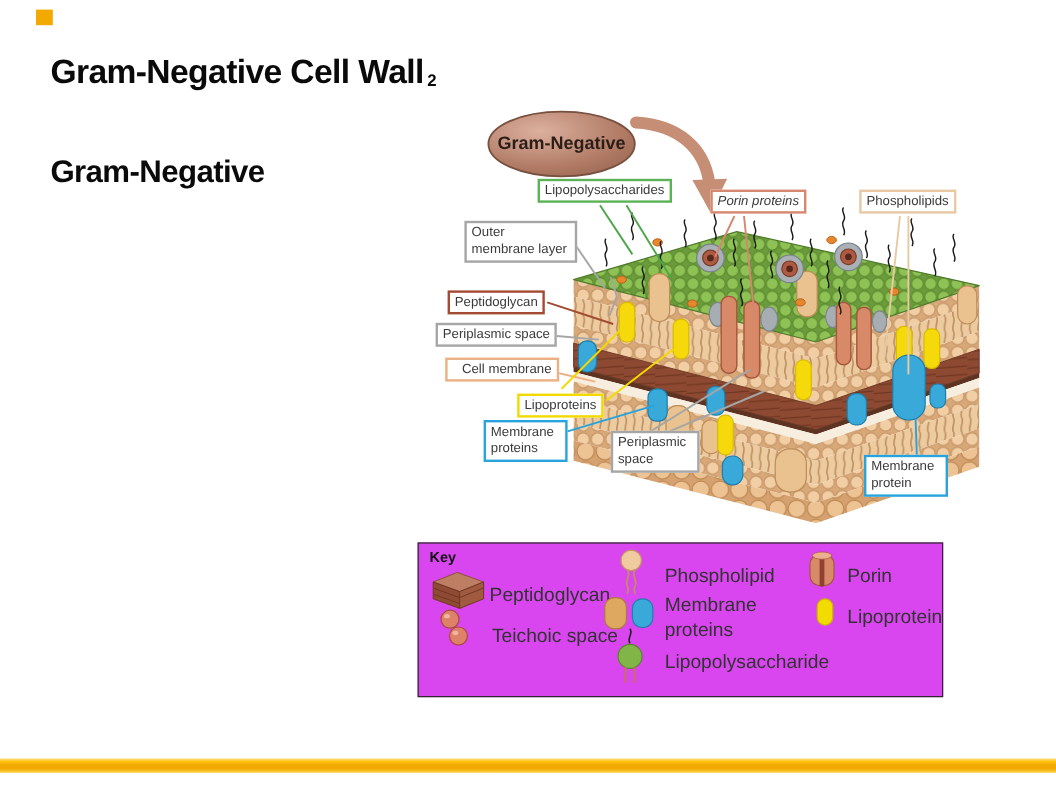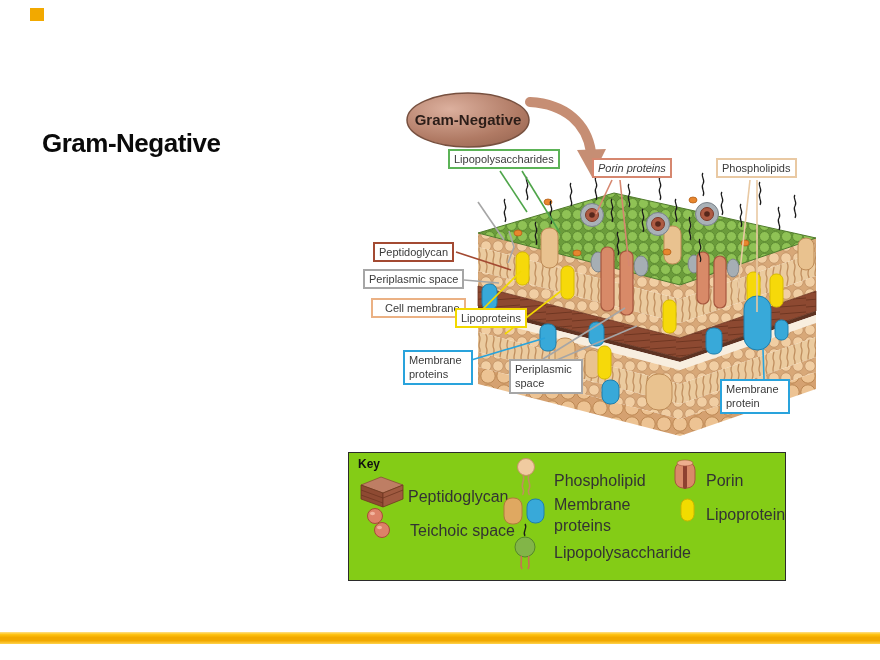--- a/index.html
+++ b/index.html
@@ -12,45 +12,46 @@
   .oval-text{position:absolute;left:408px;top:111px;width:120px;text-align:center;font-size:15px;font-weight:bold;color:#2b1d18;}
   .callout{position:absolute;background:#fff;border:2px solid #999;padding:1px 4px;font-size:11px;color:#3a3a3a;line-height:1.3;white-space:nowrap;}
   .callout.wrap{white-space:normal;}
   #co-lps{left:448px;top:149px;border-color:#5CB357;}
   #co-porin{left:592px;top:158px;border-color:#D6876F;font-style:italic;}
   #co-phos{left:716px;top:158px;border-color:#E9C9A3;}
   #co-oml{left:387px;top:184px;border-color:#A6A6A6;width:82px;}
   #co-pep{left:373px;top:242px;border-color:#A34A32;}
   #co-peri1{left:363px;top:269px;border-color:#A6A6A6;}
   #co-cm{left:371px;top:298px;border-color:#EBB184;padding-left:12px;}
-  #co-lip{left:431px;top:308px;border-color:#F2D900;margin-left:24px;}
+  #co-lip{left:431px;top:328px;border-color:#F2D900;}
   #co-mp1{left:403px;top:350px;border-color:#29A3DC;width:58px;}
   #co-peri2{left:509px;top:359px;border-color:#A6A6A6;width:62px;}
   #co-mp2{left:720px;top:379px;border-color:#29A3DC;width:58px;}
-  .key-box{position:absolute;left:348px;top:452px;width:436px;height:127px;border:1px solid #2b2b2b;background:#84cc16;}
+  .key-box{position:absolute;left:348px;top:452px;width:436px;height:127px;border:1px solid #2b2b2b;background:#d946ef;}
   .key-title{position:absolute;left:9px;top:4px;font-size:12px;font-weight:bold;color:#111;}
   .key-label{position:absolute;font-size:16px;color:#333;line-height:1.3;}
   .key-icon{position:absolute;}
   #kl-pep{left:59px;top:34px;}  #ki-pep{left:10px;top:22px;}
   #kl-tei{left:61px;top:68px;}  #ki-tei{left:16px;top:54px;}
   #kl-pho{left:205px;top:18px;} #ki-pho{left:164px;top:5px;}
   #kl-mem{left:205px;top:42px;width:78px;} #ki-mem{left:153px;top:42px;}
   #kl-lps{left:205px;top:90px;} #ki-lps{left:161px;top:70px;}
   #kl-por{left:357px;top:18px;} #ki-por{left:325px;top:5px;}
   #kl-lip{left:357px;top:52px;} #ki-lip{left:330px;top:44px;}
   .bottom-bar{position:absolute;left:0;top:632px;width:880px;height:12px;
     background:linear-gradient(to bottom,#FFE08A 0%,#FFC20E 22%,#F2A900 45%,#F2A900 72%,#FFD34D 100%);}
 </style>
 </head>
 <body>
 
 <div class="slide">
 
   <div class="corner-square"></div>
 
+  <h1 class="title"><span>Gram-Negative Cell Wall</span><span class="num">2</span></h1>
 
   <h2 class="subtitle">Gram-Negative</h2>
 
   <svg class="diagram-svg" width="880" height="660" viewBox="0 0 880 660">
     <defs>
       <radialGradient id="ovalGrad" cx="0.35" cy="0.3" r="0.95">
         <stop offset="0" stop-color="#DCB09E"></stop>
           <stop offset="0.6" stop-color="#B07A64"></stop>
           <stop offset="1" stop-color="#91604C"></stop>
       </radialGradient>
@@ -212,20 +213,21 @@
         <path d="M552,362 L637,326" stroke="#A6A6A6"></path>
       <path d="M764,379 L763,349" stroke="#29A3DC"></path>
     </g>
   </svg>
 
   <div class="oval-text">Gram-Negative</div>
 
   <div class="callout" id="co-lps">Lipopolysaccharides</div>
   <div class="callout" id="co-porin">Porin proteins</div>
   <div class="callout" id="co-phos">Phospholipids</div>
+  <div class="callout wrap" id="co-oml">Outer membrane layer</div>
   <div class="callout" id="co-pep">Peptidoglycan</div>
   <div class="callout" id="co-peri1">Periplasmic space</div>
   <div class="callout" id="co-cm">Cell membrane</div>
   <div class="callout" id="co-lip">Lipoproteins</div>
   <div class="callout wrap" id="co-mp1">Membrane proteins</div>
   <div class="callout wrap" id="co-peri2">Periplasmic space</div>
   <div class="callout wrap" id="co-mp2">Membrane protein</div>
 
   <div class="key-box">
     <div class="key-title">Key</div>

